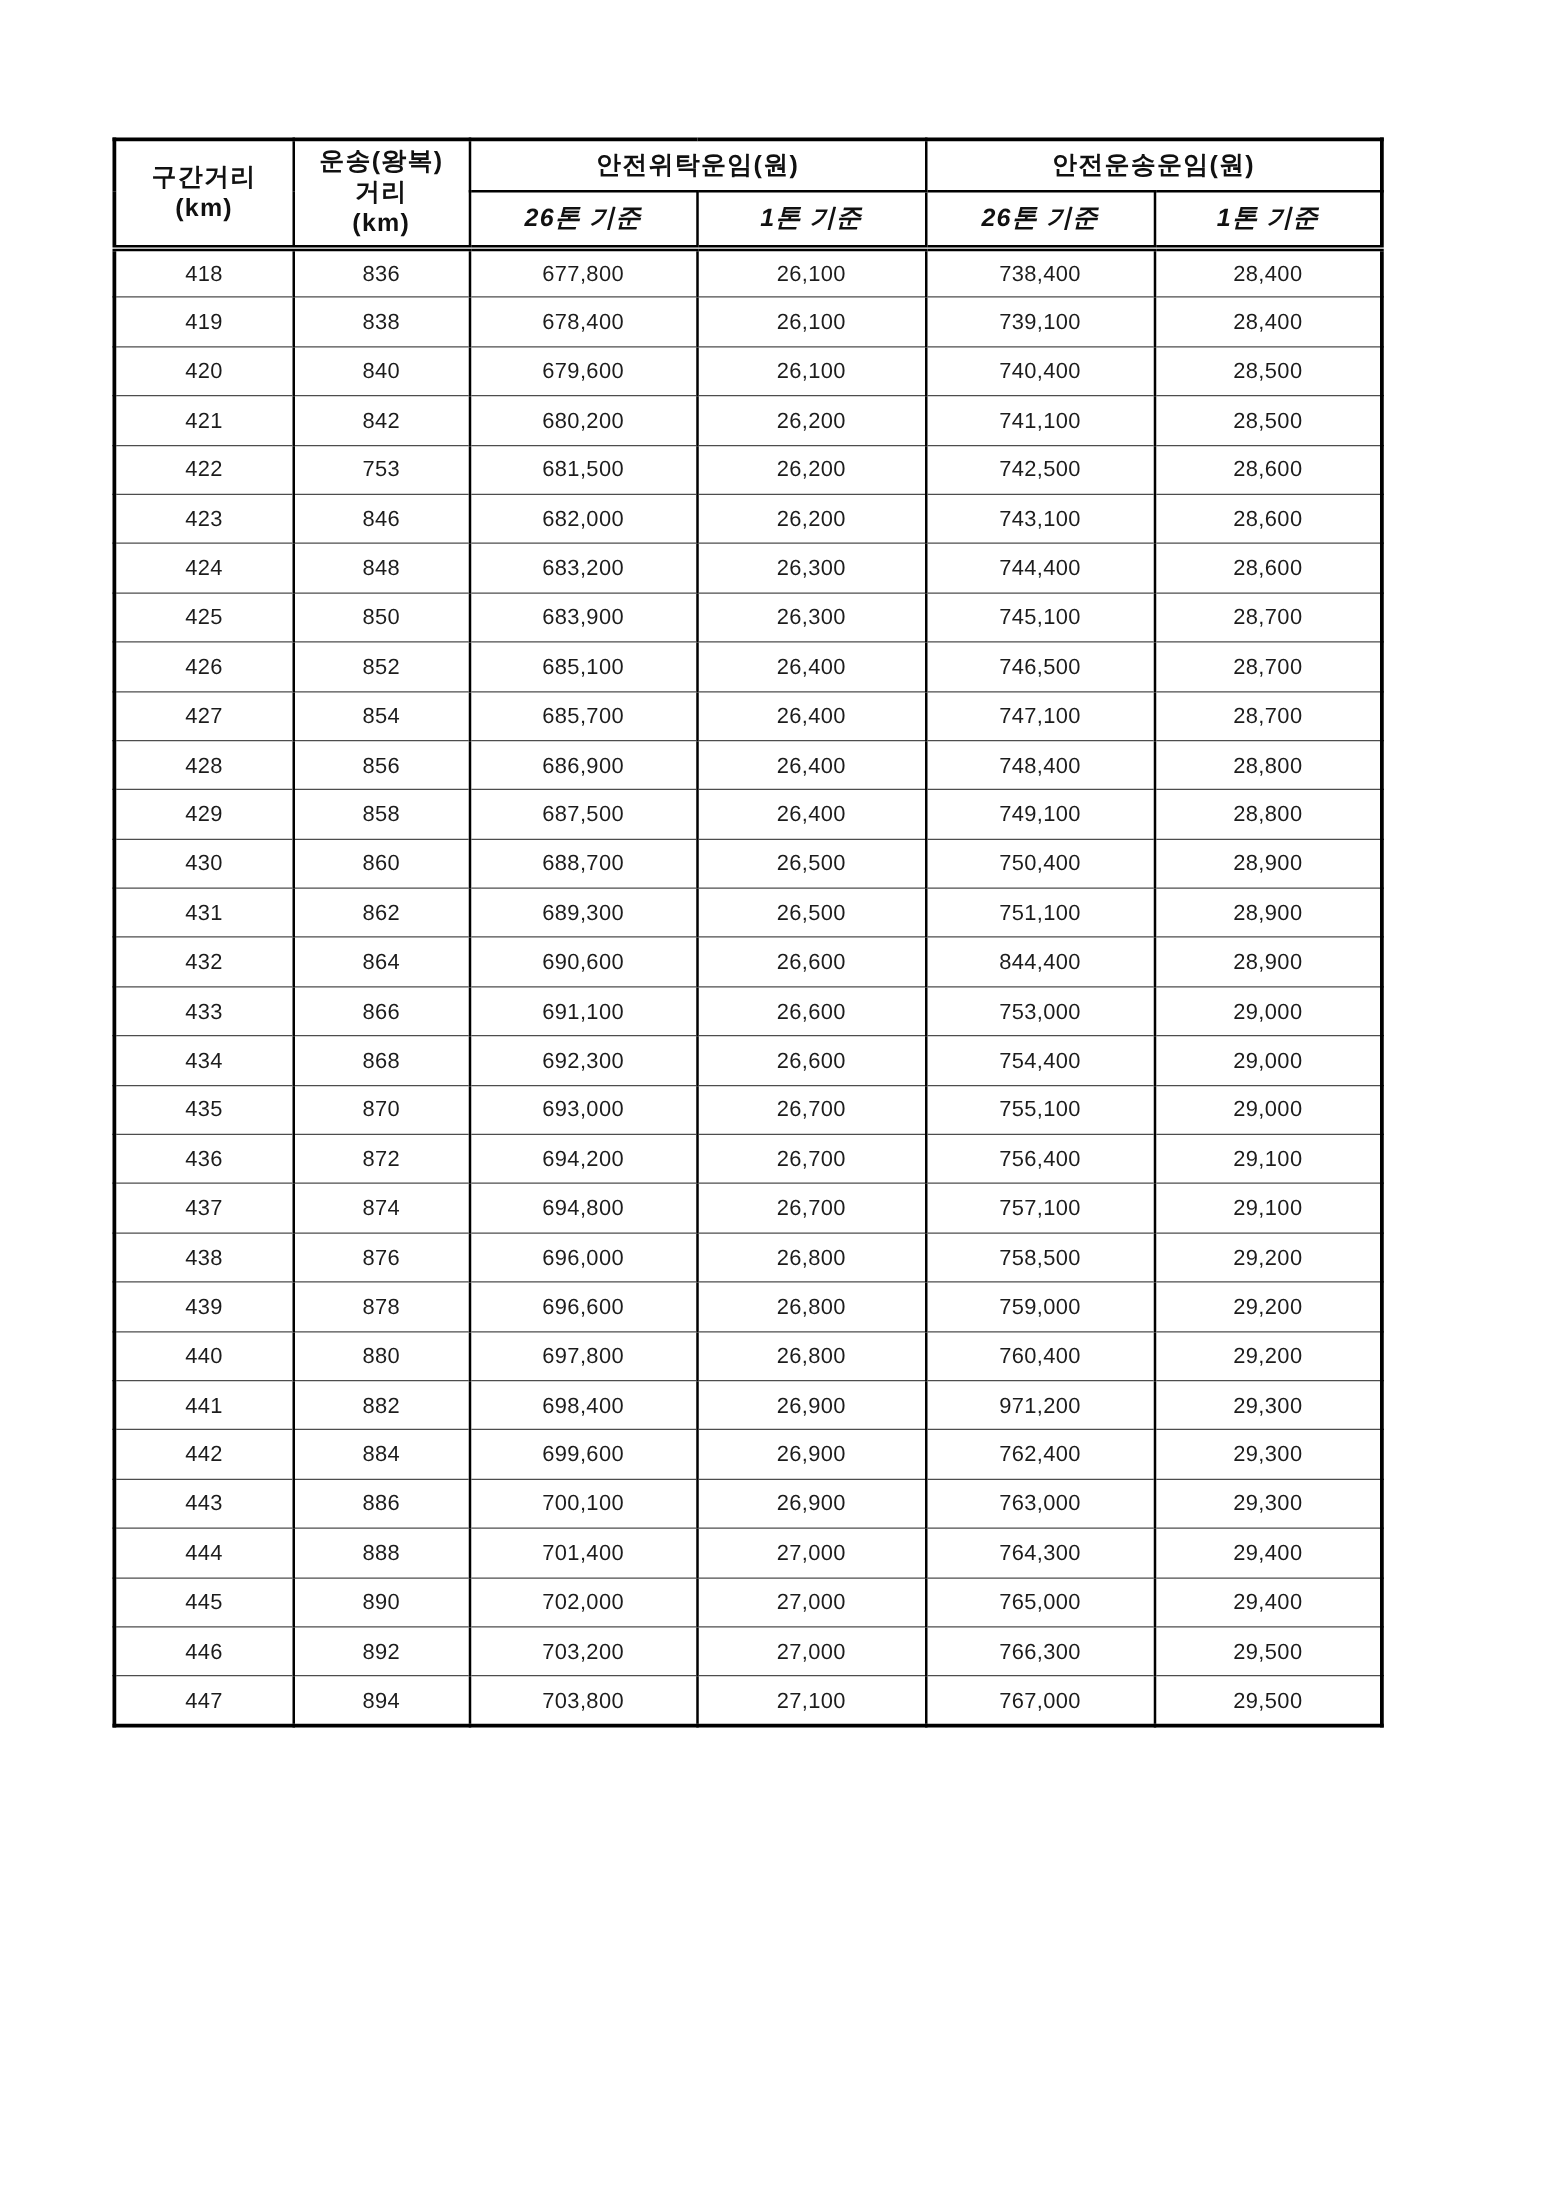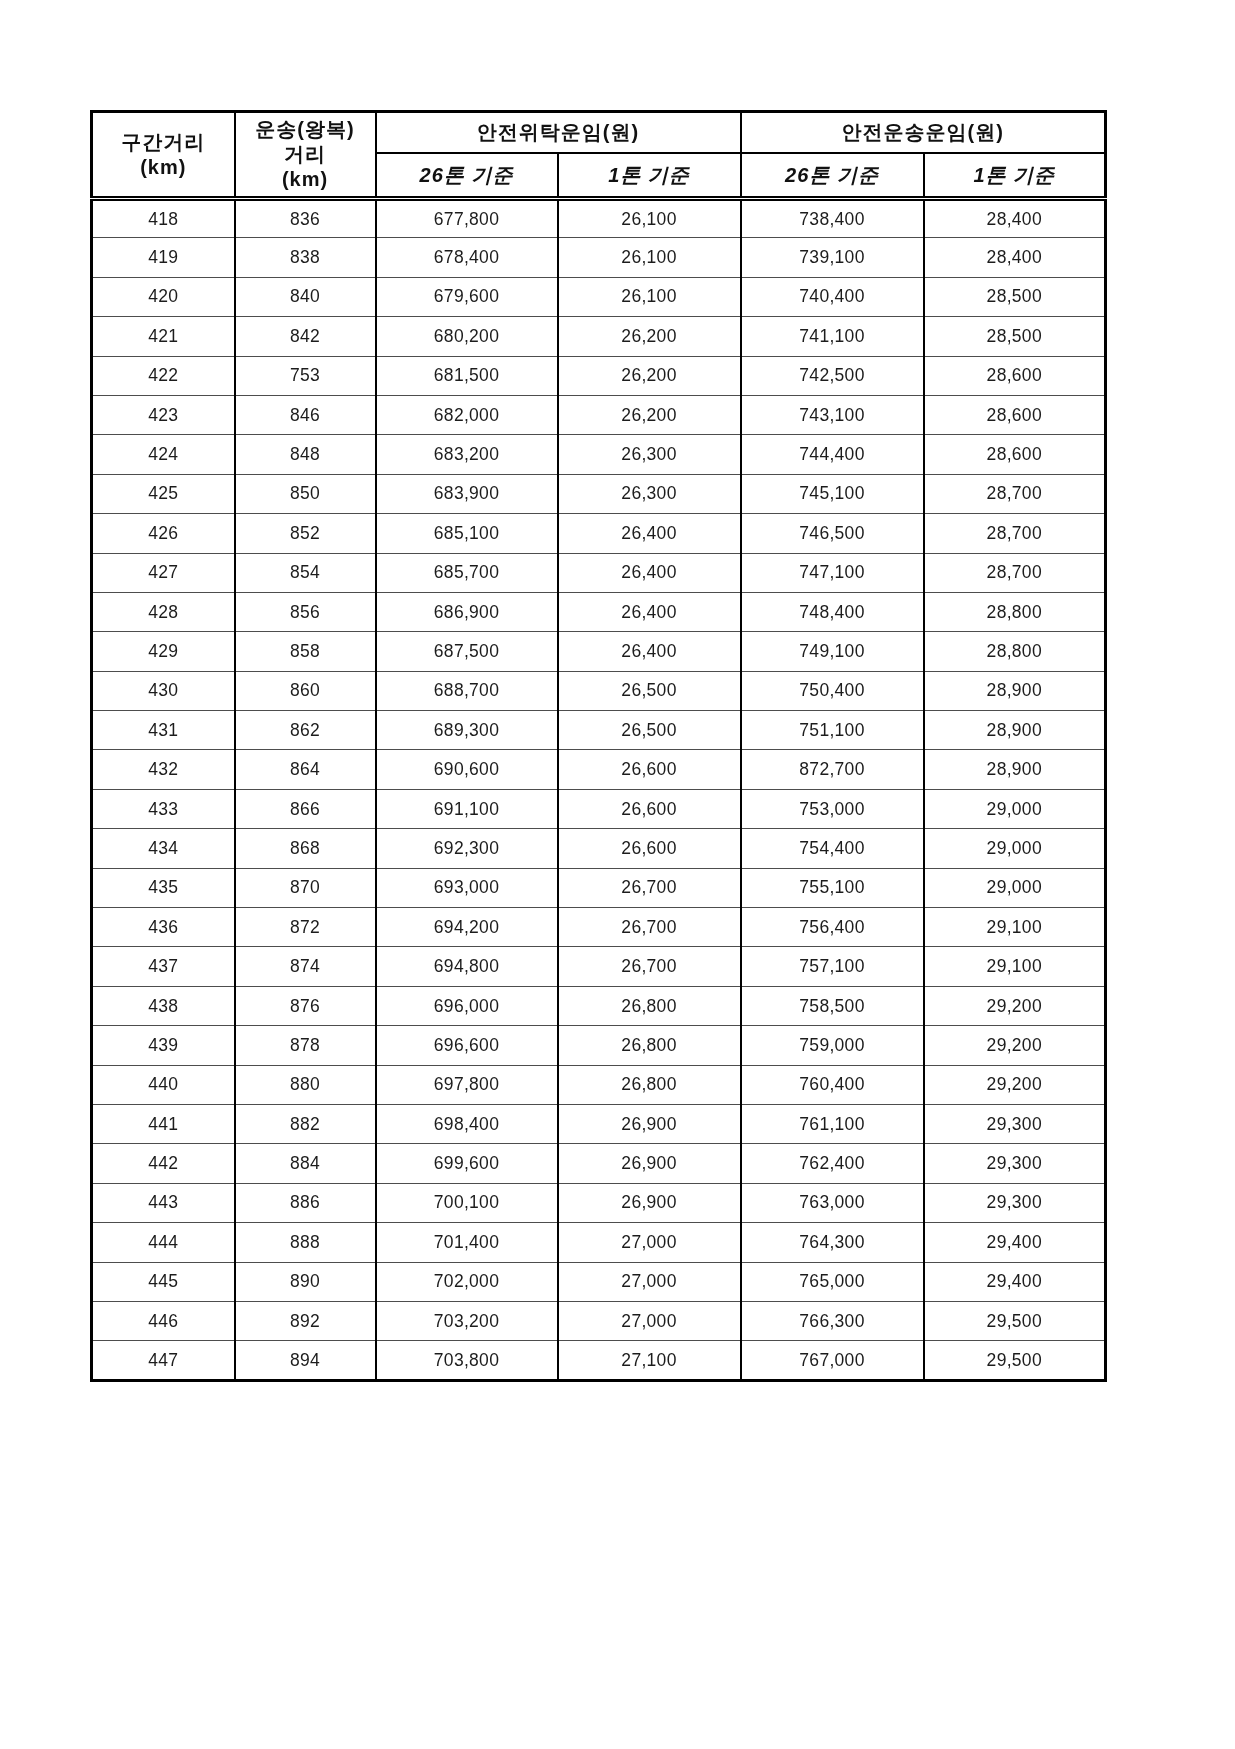--- a/index.html
+++ b/index.html
@@ -216,21 +216,21 @@
           <td>689,300</td>
           <td>26,500</td>
           <td>751,100</td>
           <td>28,900</td>
         </tr>
           <tr style="">
           <td>432</td>
           <td>864</td>
           <td>690,600</td>
           <td>26,600</td>
-          <td>872,700</td>
+          <td>844,400</td>
           <td>28,900</td>
         </tr>
           <tr style="">
           <td>433</td>
           <td>866</td>
           <td>691,100</td>
           <td>26,600</td>
           <td>753,000</td>
           <td>29,000</td>
         </tr>
@@ -288,21 +288,21 @@
           <td>697,800</td>
           <td>26,800</td>
           <td>760,400</td>
           <td>29,200</td>
         </tr>
           <tr style="">
           <td>441</td>
           <td>882</td>
           <td>698,400</td>
           <td>26,900</td>
-          <td>761,100</td>
+          <td>971,200</td>
           <td>29,300</td>
         </tr>
           <tr style="">
           <td>442</td>
           <td>884</td>
           <td>699,600</td>
           <td>26,900</td>
           <td>762,400</td>
           <td>29,300</td>
         </tr>

